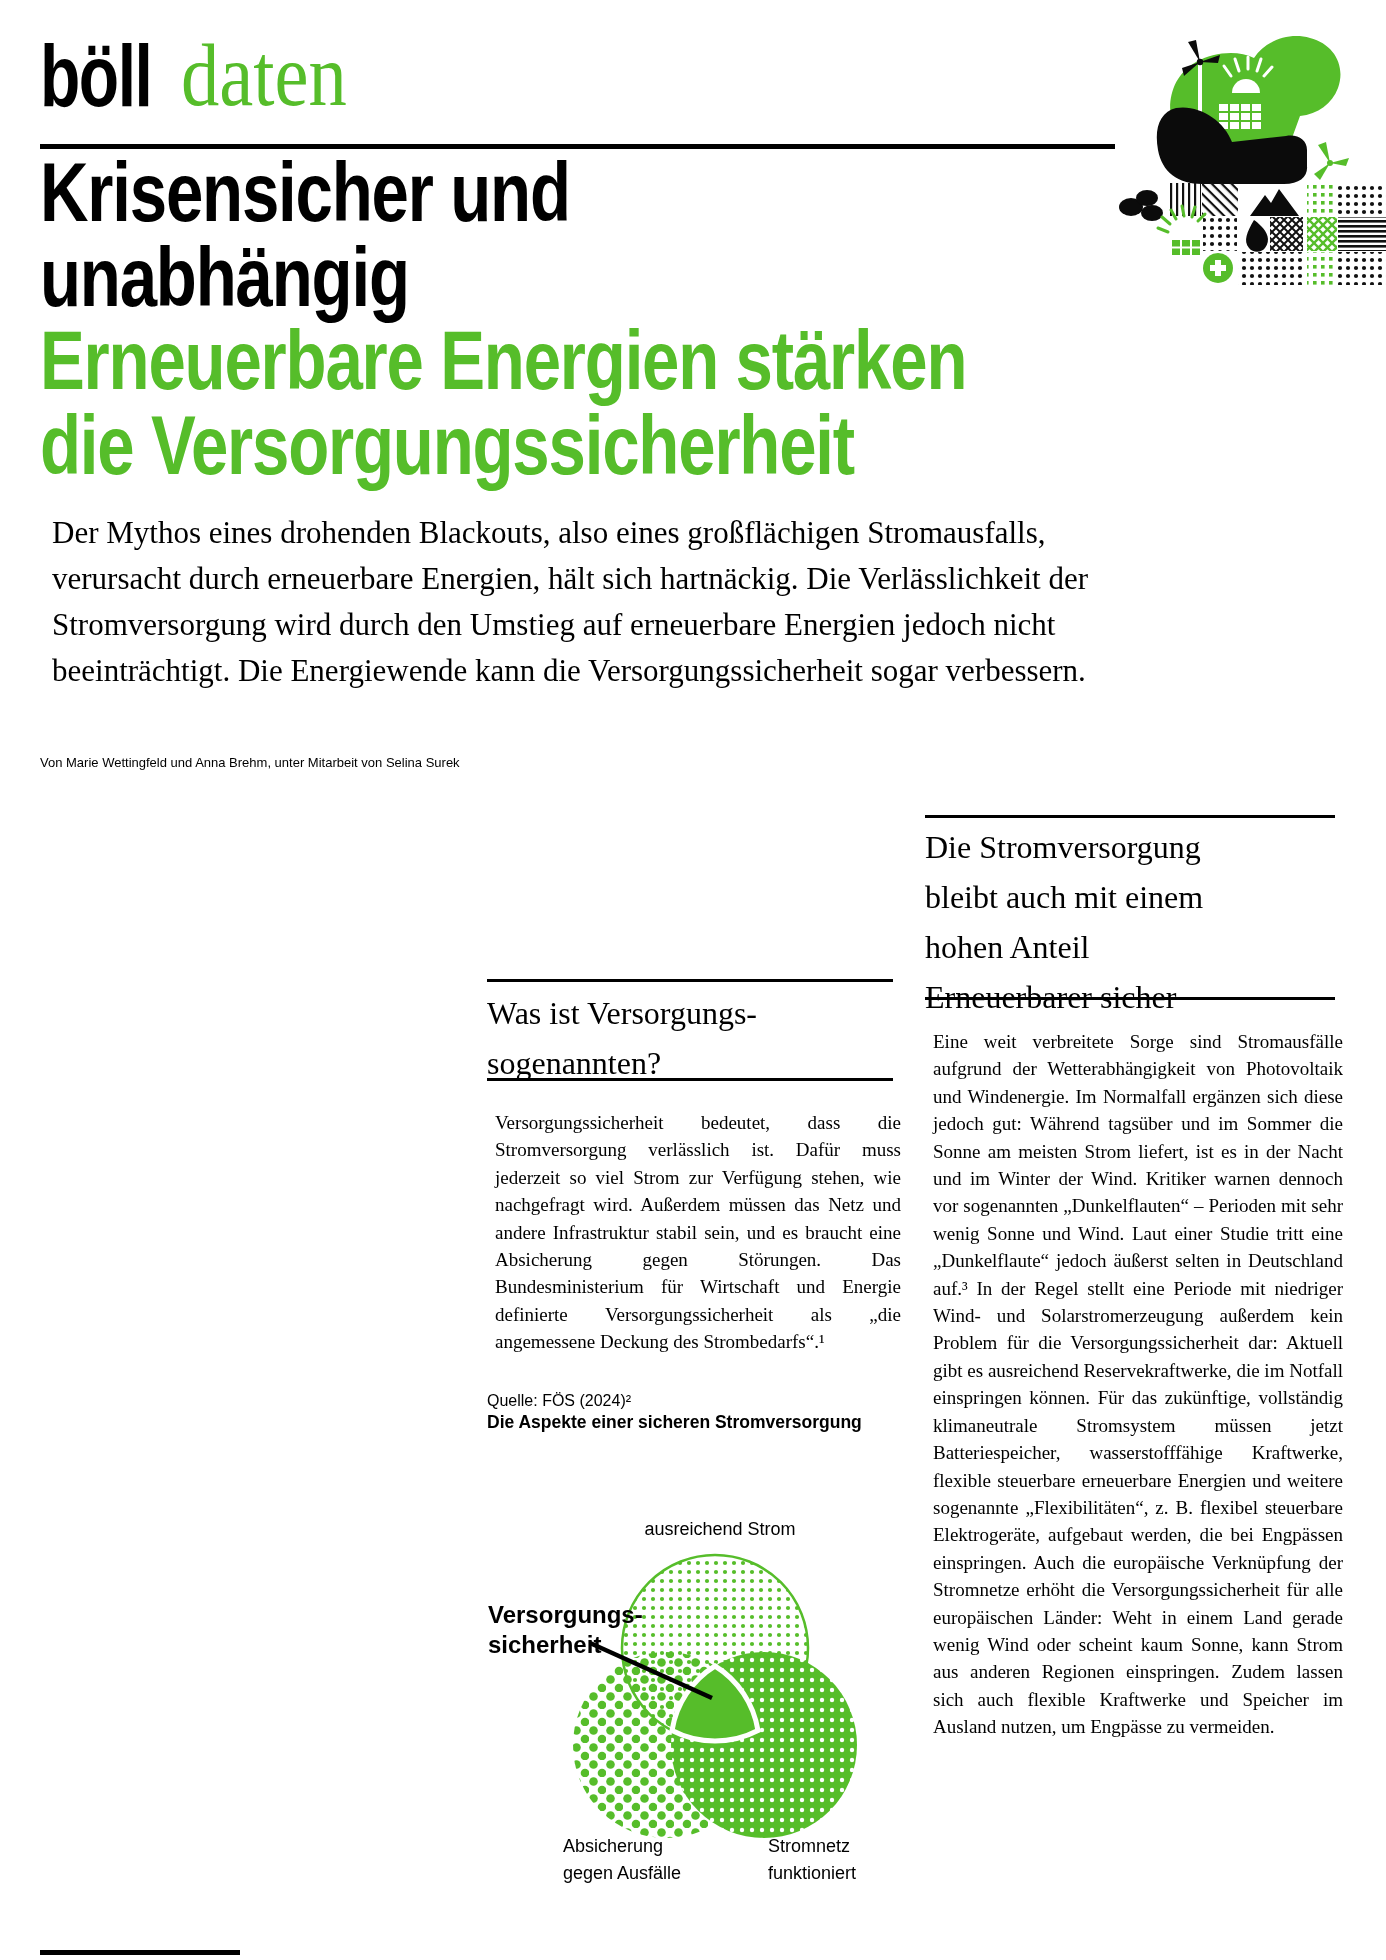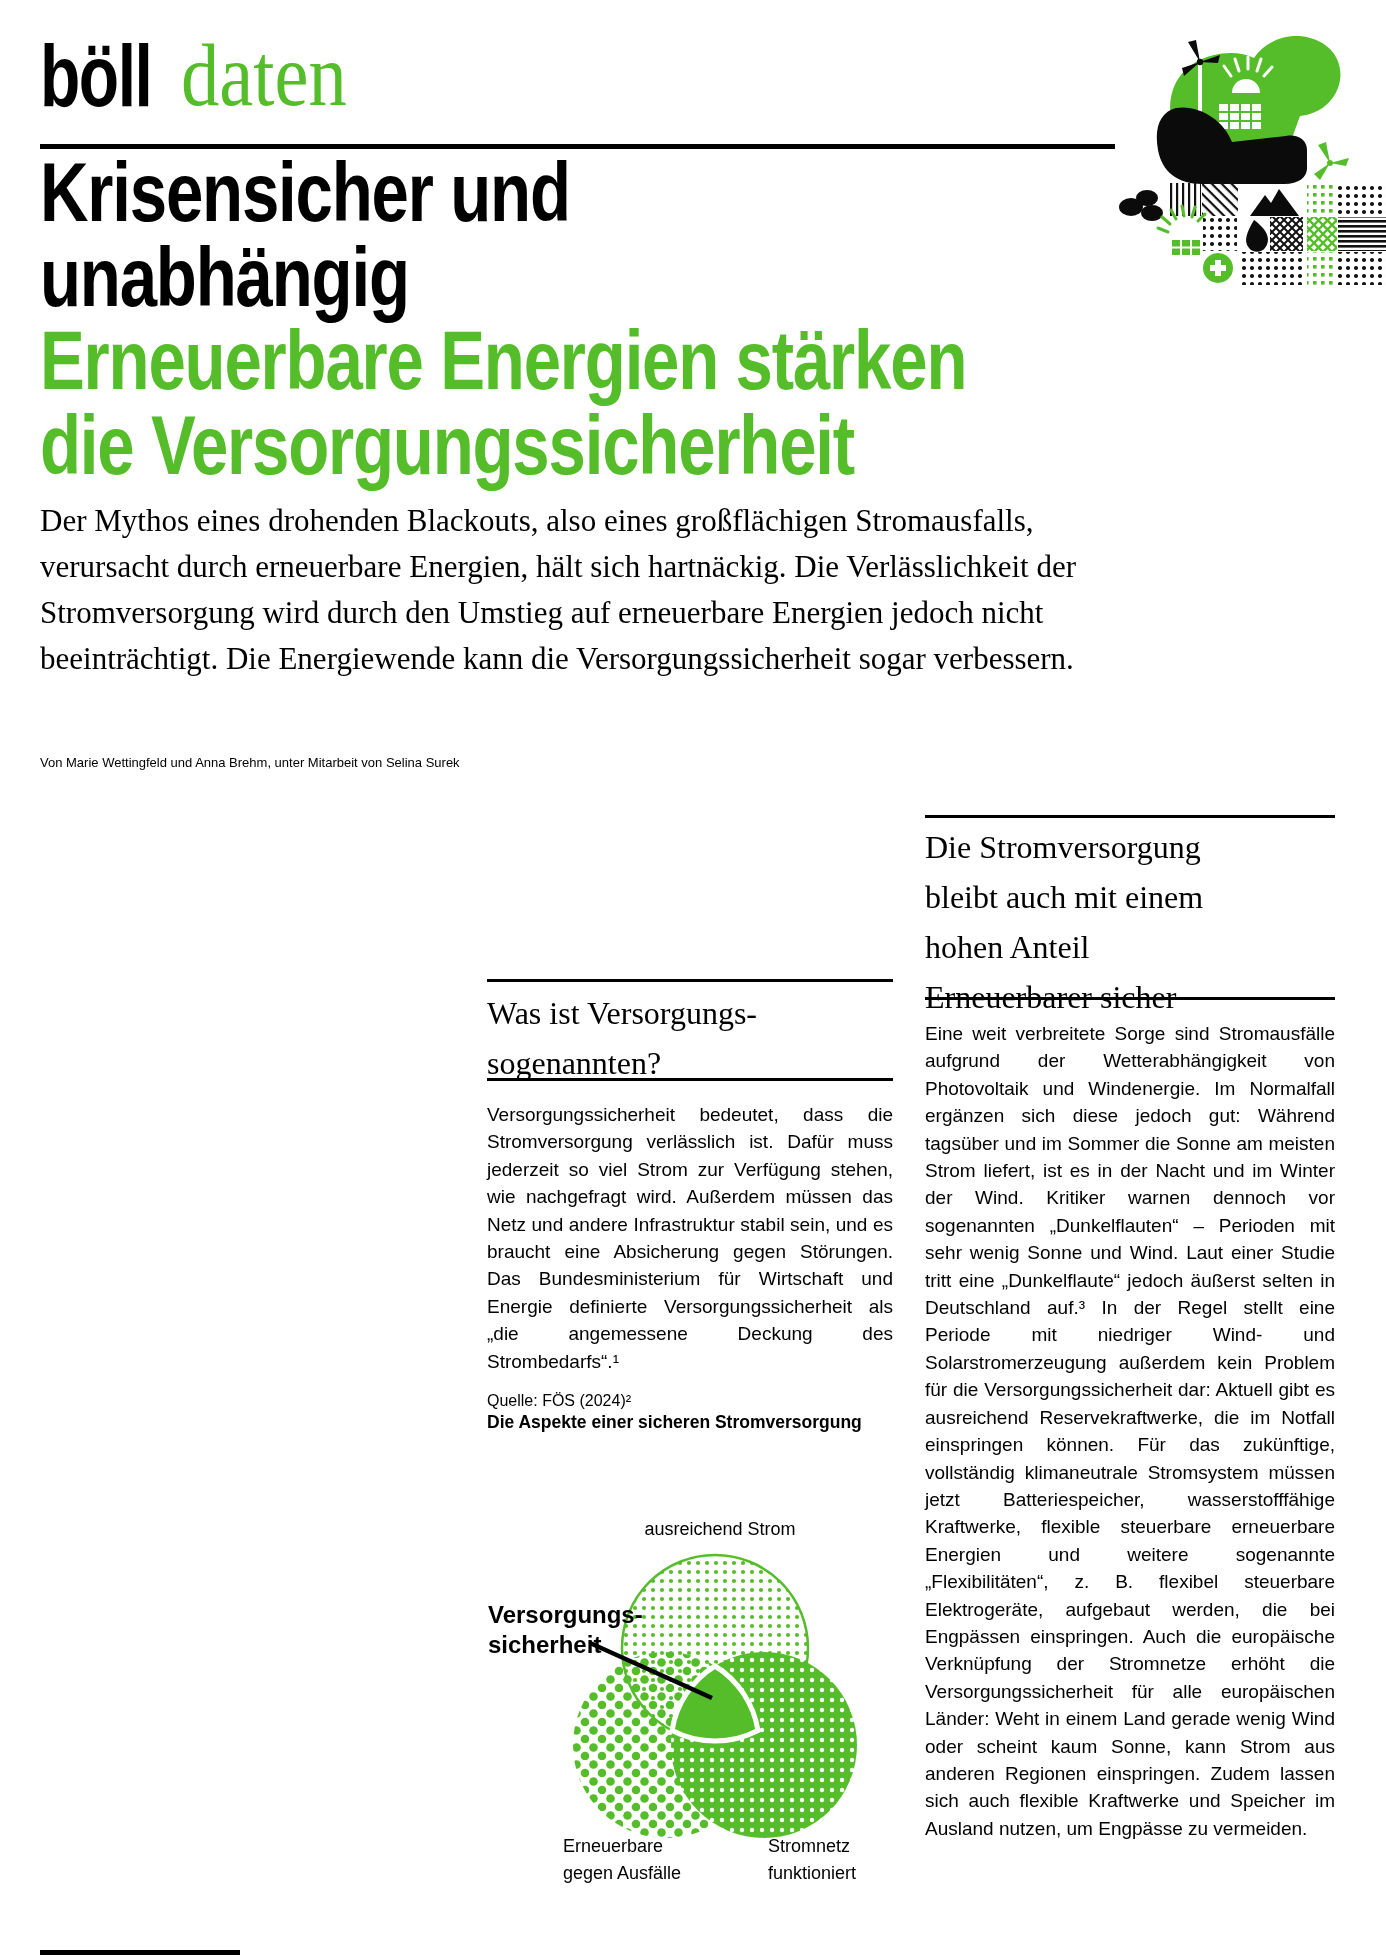--- a/index.html
+++ b/index.html
@@ -11,27 +11,27 @@
   
   .logo-b{position:absolute;left:40px;top:32px;font-size:88px;line-height:88px;font-weight:700;
           letter-spacing:-2px;transform:scaleX(.75);transform-origin:0 0;white-space:nowrap;}
   .logo-d{position:absolute;left:181px;top:32px;font-size:88px;line-height:88px;
           font-family:"Liberation Serif",serif;color:var(--green);
           transform:scaleX(.87);transform-origin:0 0;white-space:nowrap;}
   
   .display{position:absolute;left:40px;font-weight:700;font-size:84px;line-height:85px;
            letter-spacing:-1.5px;transform:scaleX(.8);transform-origin:0 0;white-space:pre-line;width:1300px;}
   .display.green{color:var(--green);}
-  .lead{position:absolute;left:40px;top:498px;width:1058px;margin:0;
+  .lead{position:absolute;left:40px;top:498px;width:1058px;margin:12px;
         font-family:"Liberation Serif",serif;font-size:31px;line-height:46px;}
   .byline{position:absolute;left:40px;top:752px;margin:0;font-size:13px;line-height:22px;}
   
   .colheading{position:absolute;margin:0;font-weight:400;font-family:"Liberation Serif",serif;
               font-size:32px;line-height:50px;white-space:pre-line;}
-  .body-text{position:absolute;margin:0;font-family:Liberation Sans, sans-serif;font-size:19px;
+  .body-text{position:absolute;margin:8px;font-family:Liberation Serif, serif;font-size:19px;
              line-height:27.4px;text-align:justify;hyphens:auto;-webkit-hyphens:auto;}
   
   .fig-title{position:absolute;left:487px;top:1412px;margin:0;font-size:17.5px;font-weight:700;}
   .fig-source{position:absolute;left:487px;top:1392px;margin:0;font-size:16px;}
   .venn-label{position:absolute;font-size:18px;line-height:27px;white-space:pre-line;}
   .venn-label.center{font-size:24px;line-height:30px;font-weight:700;}
   .venn-label.top{width:260px;text-align:center;}
   
   .gf{fill:var(--green);} .gs{stroke:var(--green);} .wf{fill:#fff;} .kf{fill:#0b0b0b;}
 </style>
@@ -206,19 +206,19 @@
     <circle cx="228" cy="143" r="93" fill="url(#pDotsLight)" class="gs" stroke-width="2.5"></circle>
     <circle cx="179" cy="240" r="93" fill="url(#pChecker)"></circle>
     <circle cx="277" cy="240" r="93" fill="url(#pDense)"></circle>
     <path class="gf" stroke="#fff" stroke-width="5" d="M228 161 A93 93 0 0 1 271 225.5 A93 93 0 0 1 185 225.5 A93 93 0 0 1 228 161 Z"></path>
     <line x1="103" y1="138" x2="225" y2="193" stroke="#000" stroke-width="4.5"></line>
   </svg>
 
   <div class="venn-label top pre" style="left:590px;top:1516px">ausreichend Strom</div>
   <div class="venn-label center pre" style="left:488px;top:1600px">Versorgungs-
 sicherheit</div>
-  <div class="venn-label pre" style="left:563px;top:1833px">Erneuerbare
+  <div class="venn-label pre" style="left:563px;top:1833px">Absicherung
 gegen Ausfälle</div>
   <div class="venn-label pre" style="left:768px;top:1833px">Stromnetz
 funktioniert</div>
 
   <div class="rule" style="left:40px;top:1950px;width:200px;height:5px"></div>
 </div>
 
 </body></html>

